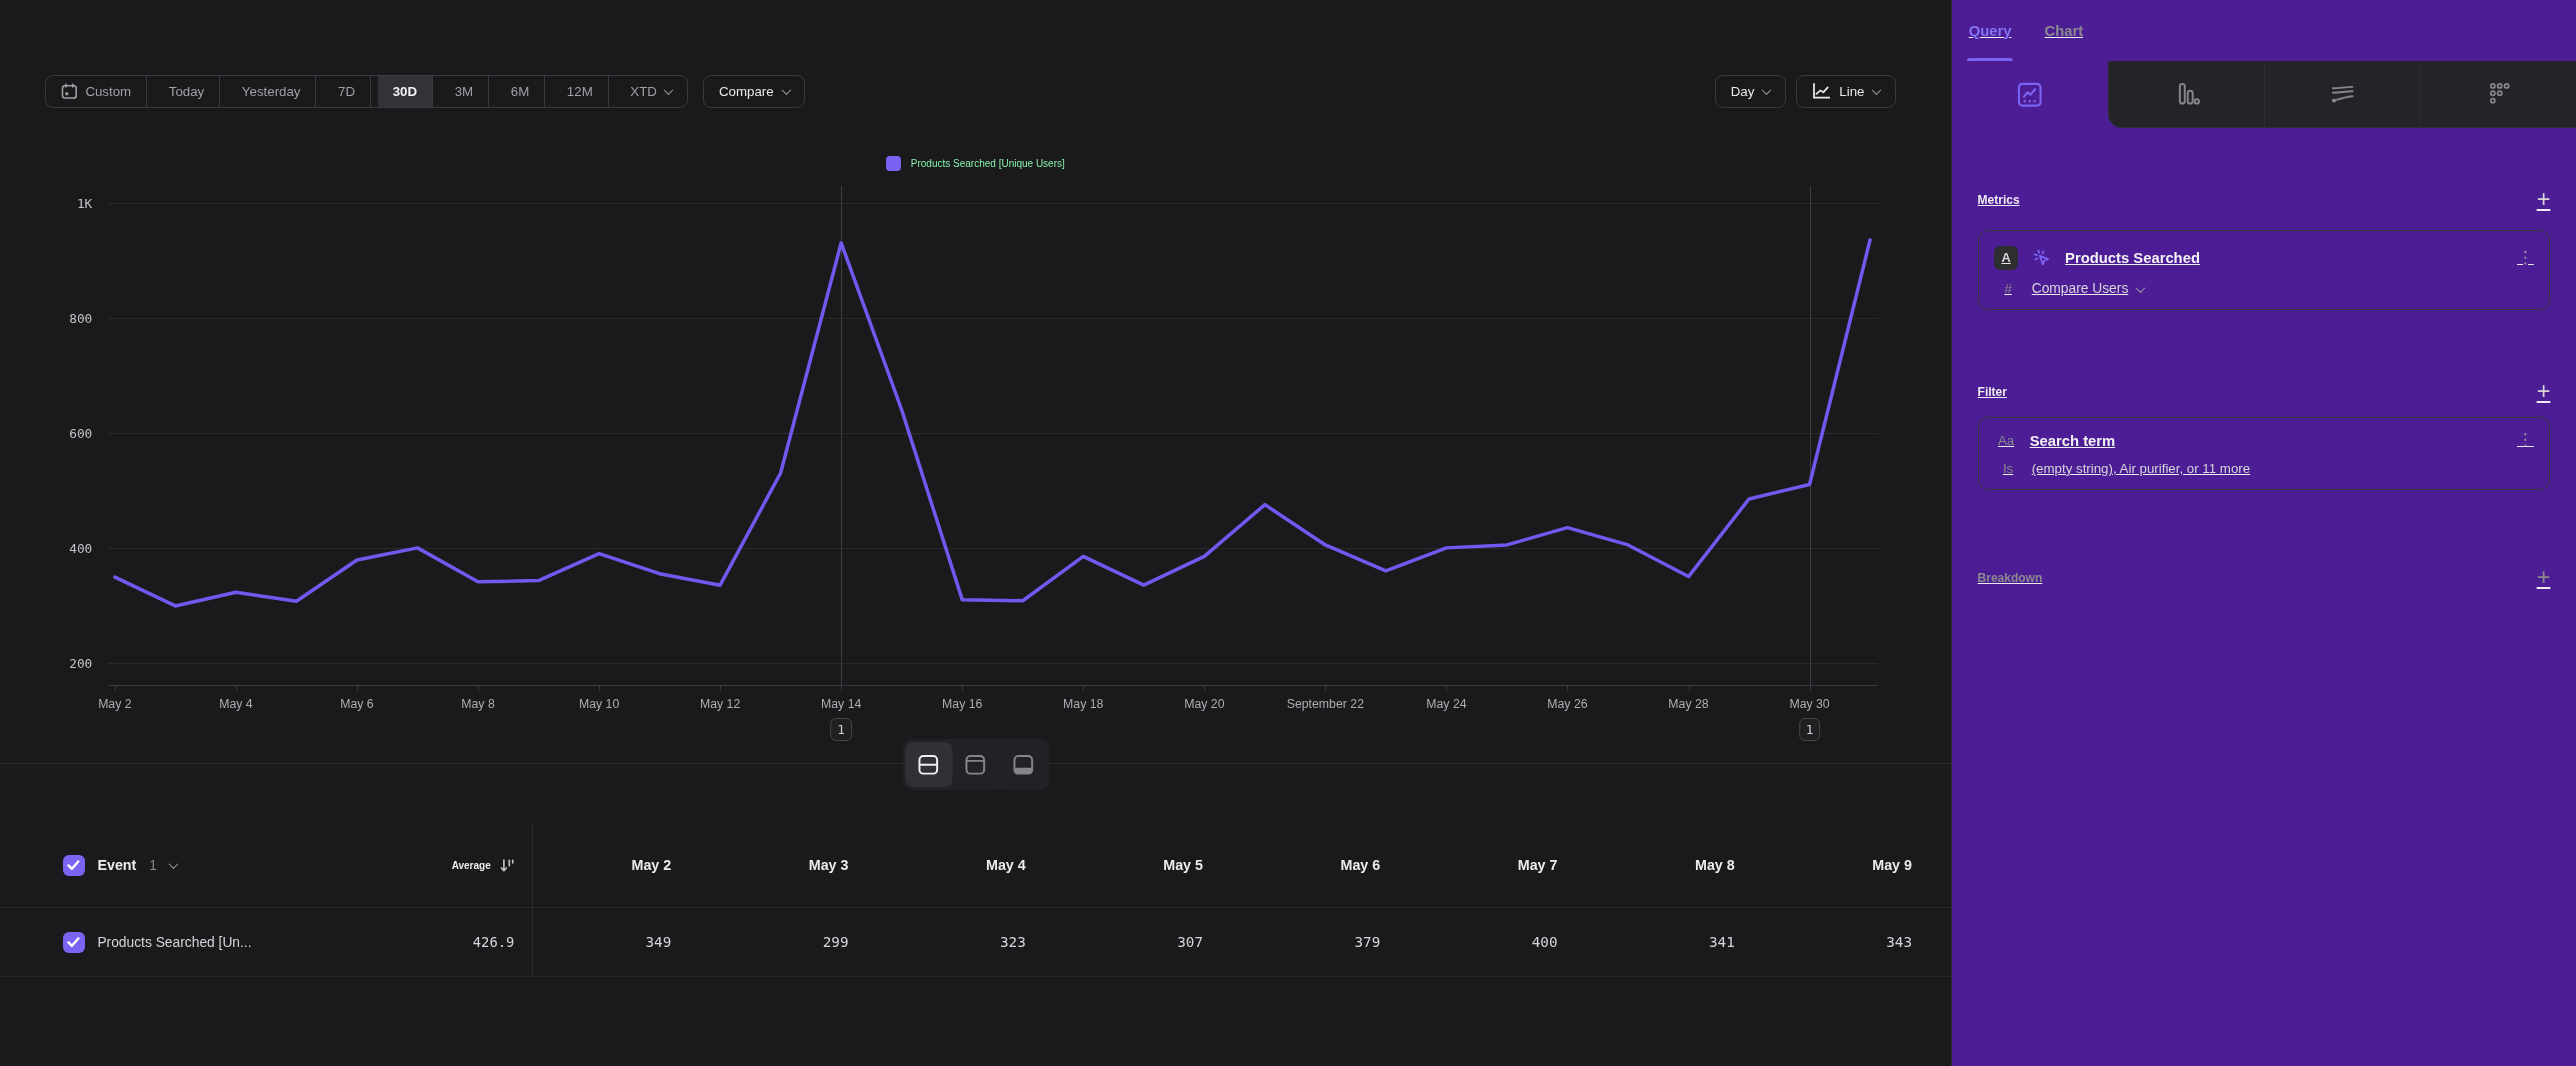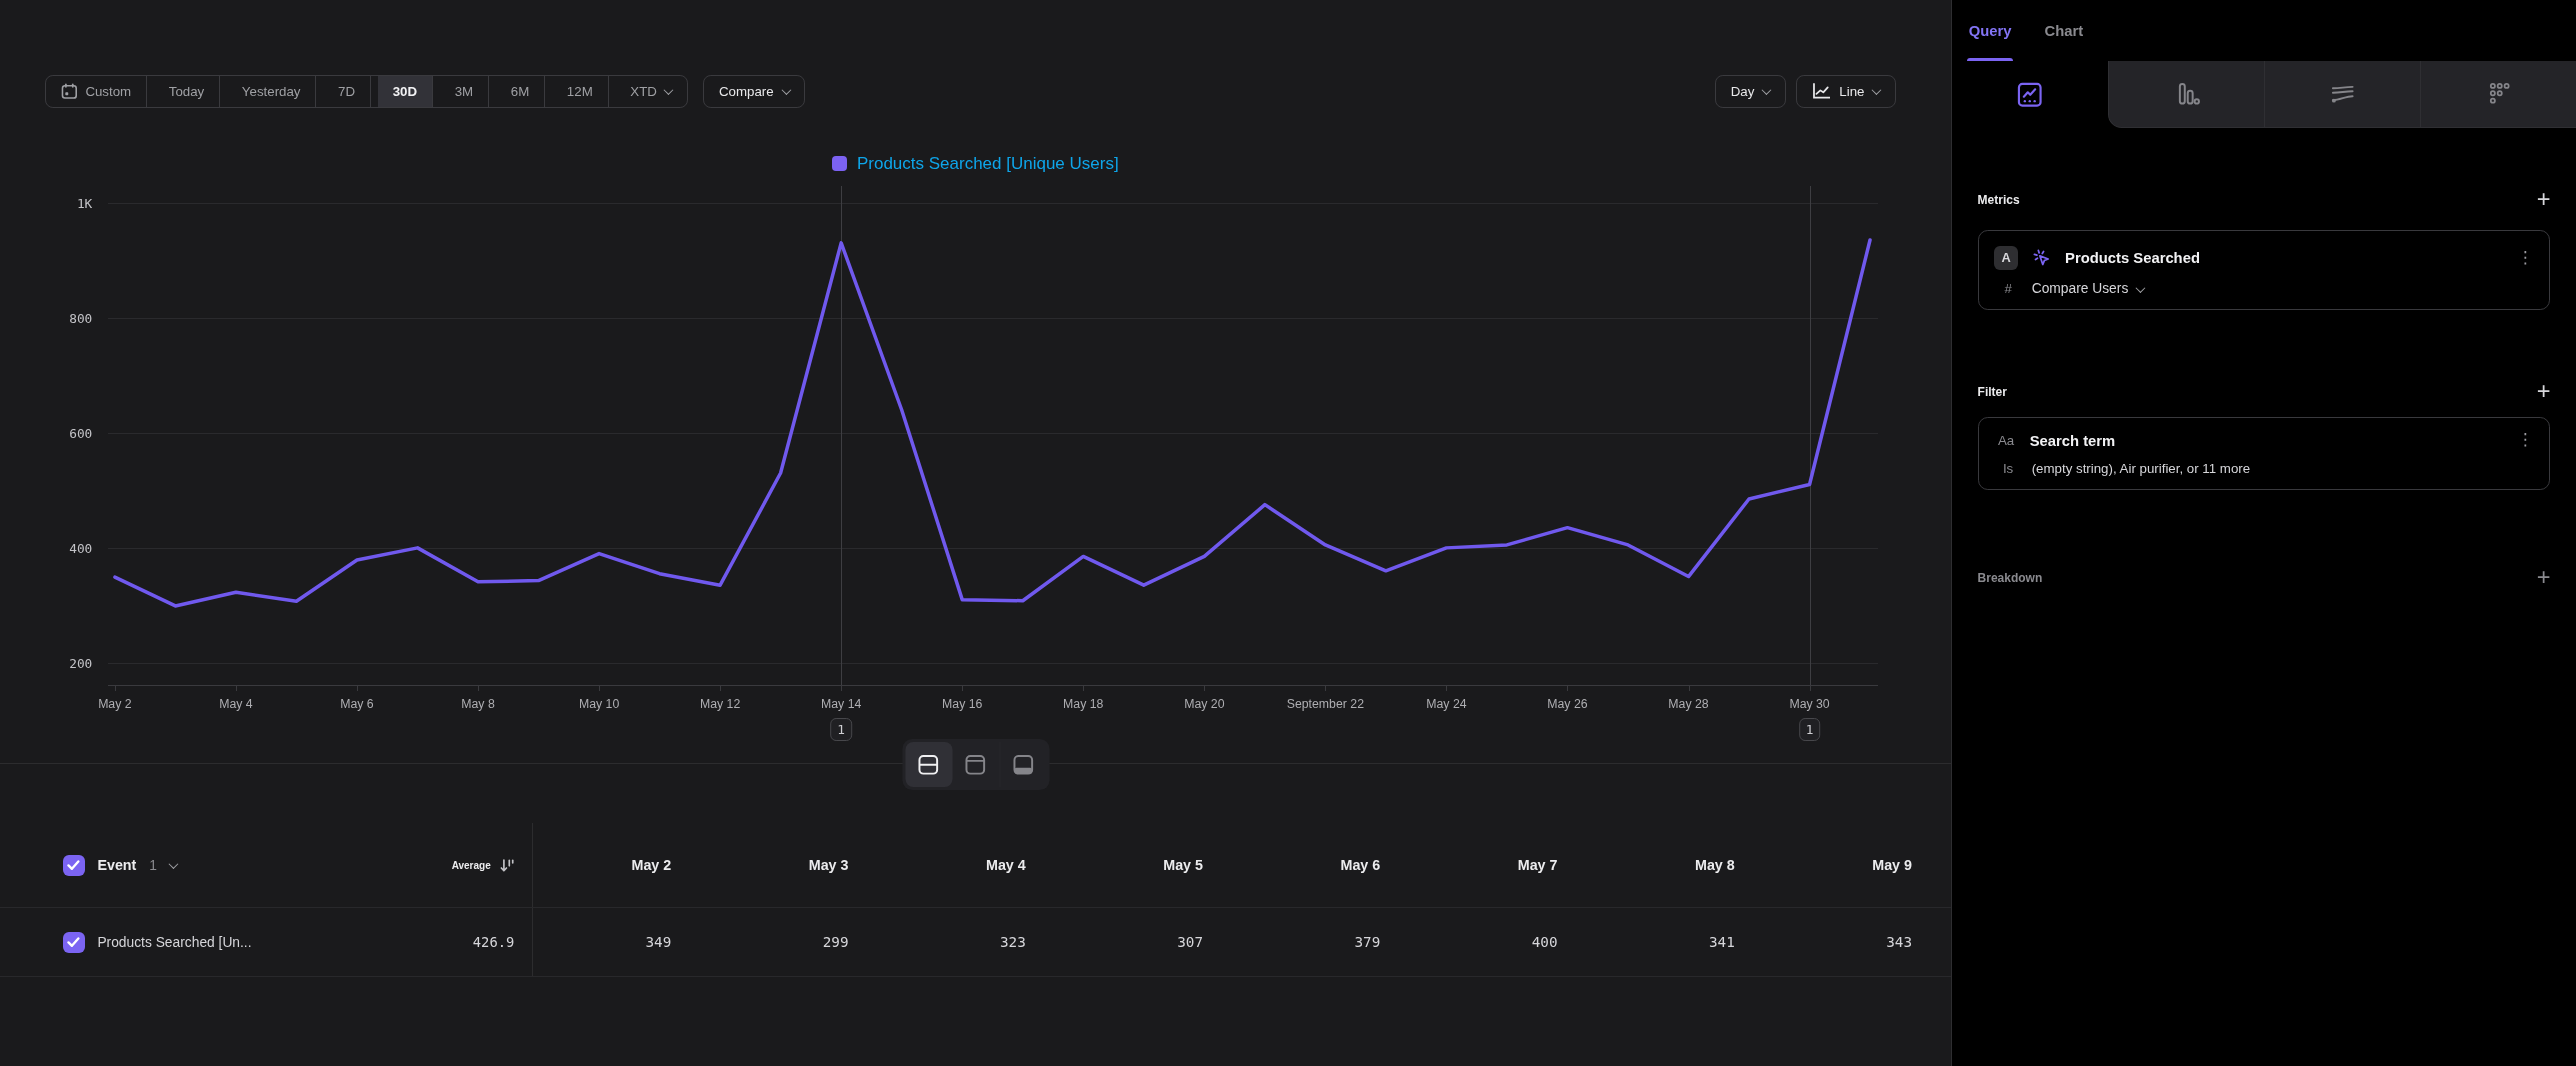--- a/index.html
+++ b/index.html
@@ -20,21 +20,21 @@
   .seg-item.selected { background:#323238; color:#f2f2f4; font-weight:600; }
   .btn { display:flex; align-items:center; gap:8.9px; height:33px; padding:0 14.8px; border:1px solid #3a3a3e;
     border-radius:7.9px; font-size:13.3px; color:#e8e8ea; cursor:pointer; background:transparent; white-space:nowrap; }
   .chev { width:6.9px; height:6.9px; border-right:1.7px solid #9fa0a4; border-bottom:1.7px solid #9fa0a4;
     transform:rotate(45deg) translate(-1px,-1px); display:inline-block; }
   .toolbar-right { margin-left:auto; display:flex; gap:10px; }
 
   
   .legend-row { display:flex; justify-content:center; align-items:center; gap:9.8px; margin-top:45px; height:21.6px; }
   .legend-swatch { width:14.8px; height:14.8px; border-radius:3.9px; background:#7c62f2; }
-  .legend-label { font-size:17px; color:#0ea5e9; }
+  .legend-label { font-size:10px; color:#86efac; }
 
   
   .chart-wrap { position:relative; margin:11.8px 73px 0 108px; height:500px; border-bottom:1px solid #3a3a3e; }
   .gridline { position:absolute; left:0; right:0; height:1px; background:#2a2a2d; }
   .ylabel { position:absolute; right:calc(100% + 15.7px); transform:translateY(-50%);
     font-size:12.8px; color:#c3c3c7; }
   .vline { position:absolute; top:0; bottom:0; width:1px; background:#3e3e42; }
   .plot-svg { position:absolute; inset:0; width:100%; height:100%; }
   .xaxis { position:relative; margin:0 73px 0 108px; height:77px; }
   .xtick { position:absolute; top:0; width:1px; height:4.9px; background:#3a3a3e; }
@@ -66,21 +66,21 @@
   .tbody .c-day { color:#d6d6da; }
   .checkbox { width:21.6px; height:21.6px; border-radius:5.9px; background:#7b64f2; display:flex;
     align-items:center; justify-content:center; cursor:pointer; flex:none; }
   .ev-label { font-size:14.3px; font-weight:700; color:#ececee; }
   .ev-count { font-size:13.8px; color:#8a8a8f; }
   .row-label { font-size:13.8px; color:#d6d6da; max-width:212px; overflow:hidden; white-space:nowrap; }
   .avg-header { font-size:10px; font-weight:700; color:#ececee; }
   .avg-val { font-size:13.8px; color:#d6d6da; }
 
   
-  .side { flex:1; display:flex; flex-direction:column; background:#000000; }
+  .side { flex:1; display:flex; flex-direction:column; background:#4c1d95;text-decoration:underline; }
   .side-tabs { display:flex; align-items:center; gap:33px; height:61px; padding-left:16.7px; }
   .side-tab { font-size:14.8px; font-weight:600; color:#8a8a8f; position:relative; height:100%;
     display:flex; align-items:center; cursor:pointer; }
   .side-tab.active { color:#8374f4; }
   .side-tab.active::after { content:""; position:absolute; left:-2px; right:-2px; bottom:0; height:3px;
     border-radius:3px 3px 0 0; background:#7b64f2; }
   .icon-tabbar { display:flex; height:67px; }
   .icon-tab { flex:1; display:flex; align-items:center; justify-content:center; cursor:pointer; color:#85858a; }
   .icon-tab.active { color:#7b64f2; }
   .tabstrip { flex:3; display:flex; background:#242428; border-left:1px solid #2f2f33;

